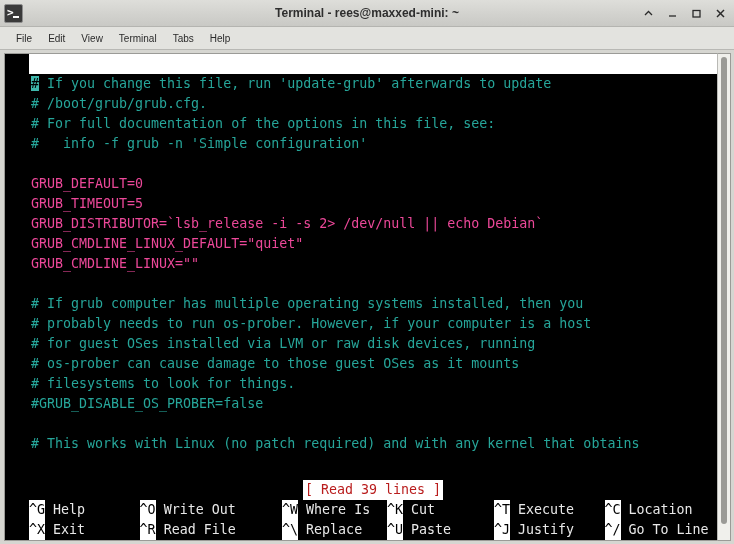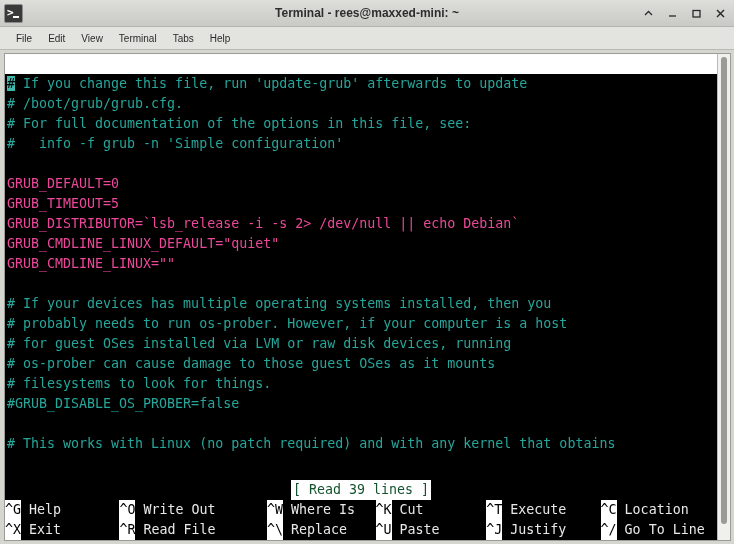--- a/index.html
+++ b/index.html
@@ -136,20 +136,21 @@
     color: #e8e8e8;
     border: 1px solid #9b9b97;
     border-right: none;
     box-sizing: border-box;
   }
   .term-inner {
     position: absolute;
     inset: 0;
     display: flex;
     flex-direction: column;
+    margin-left: 24px;
   }
 
   .nano-header {
     background: #ffffff;
     color: #000000;
     height: 20px;
     line-height: 20px;
     display: flex;
     align-items: center;
     white-space: pre;
@@ -179,21 +180,21 @@
   .statusline {
     height: 20px;
     flex: 0 0 20px;
     display: flex;
     justify-content: center;
     align-items: center;
     white-space: pre;
   }
   .status-msg {
     background: #ffffff;
-    color: #14532d;
+    color: #b91c1c;
     line-height: 20px;
     padding: 0 2px;
   }
 
   .shortcuts {
     flex: 0 0 40px;
     display: flex;
     flex-direction: column;
   }
   .sc-row {
@@ -298,21 +299,21 @@
             <div class="line"><span class="c-comment"># /boot/grub/grub.cfg.</span></div>
             <div class="line"><span class="c-comment"># For full documentation of the options in this file, see:</span></div>
             <div class="line"><span class="c-comment">#   info -f grub -n 'Simple configuration'</span></div>
             <div class="line"><span class="c-text"></span></div>
             <div class="line"><span class="c-text">GRUB_DEFAULT=0</span></div>
             <div class="line"><span class="c-text">GRUB_TIMEOUT=5</span></div>
             <div class="line"><span class="c-text">GRUB_DISTRIBUTOR=`lsb_release -i -s 2&gt; /dev/null || echo Debian`</span></div>
             <div class="line"><span class="c-text">GRUB_CMDLINE_LINUX_DEFAULT="quiet"</span></div>
             <div class="line"><span class="c-text">GRUB_CMDLINE_LINUX=""</span></div>
             <div class="line"><span class="c-text"></span></div>
-            <div class="line"><span class="c-comment"># If your devices has multiple operating systems installed, then you</span></div>
+            <div class="line"><span class="c-comment"># If grub computer has multiple operating systems installed, then you</span></div>
             <div class="line"><span class="c-comment"># probably needs to run os-prober. However, if your computer is a host</span></div>
             <div class="line"><span class="c-comment"># for guest OSes installed via LVM or raw disk devices, running</span></div>
             <div class="line"><span class="c-comment"># os-prober can cause damage to those guest OSes as it mounts</span></div>
             <div class="line"><span class="c-comment"># filesystems to look for things.</span></div>
             <div class="line"><span class="c-comment">#GRUB_DISABLE_OS_PROBER=false</span></div>
             <div class="line"><span class="c-text"></span></div>
             <div class="line"><span class="c-comment"># This works with Linux (no patch required) and with any kernel that obtains</span></div>
           </div>
 
         <div class="statusline">

